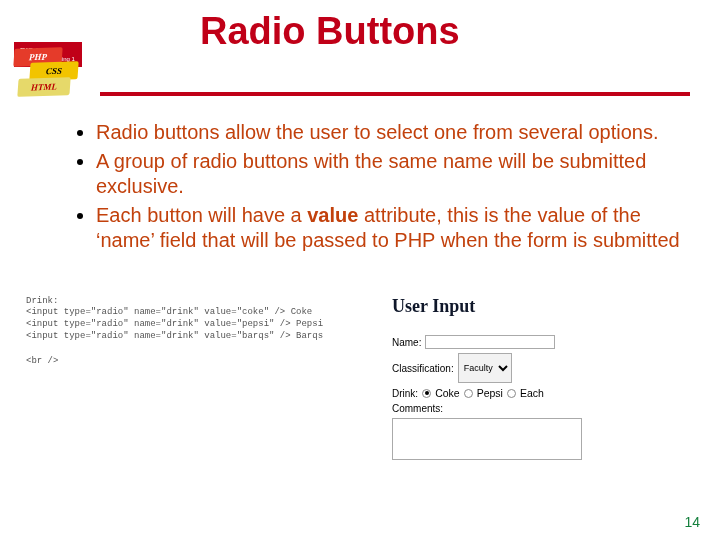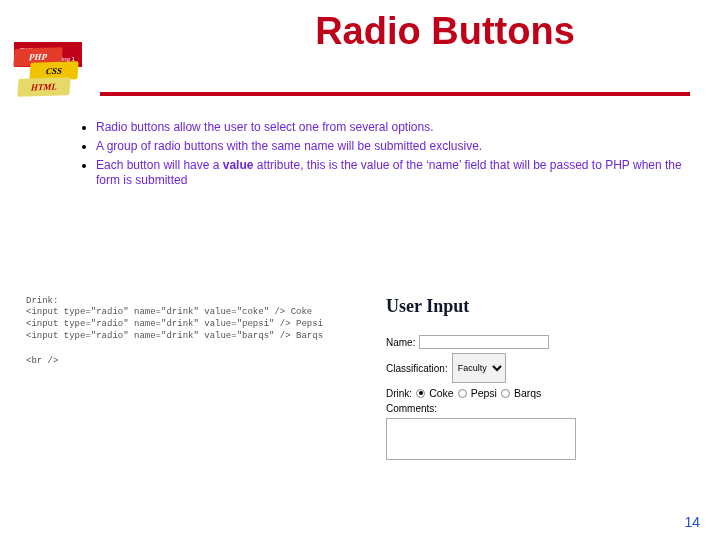--- a/index.html
+++ b/index.html
@@ -46,44 +46,43 @@
   }
   .brick.php  { top: 0;  left: 4px;  background: #e53b2a; color:#fff; }
   .brick.css  { top: 14px; left: 20px; background: #f2c400; color:#000; }
   .brick.html { top: 30px; left: 8px;  background: #e6d96a; color:#b00; width:52px; }
   .title {
     position: absolute;
     top: 10px; left: 200px; right: 30px;
     color: #c00018;
     font-size: 38px;
     font-weight: bold;
-    text-align: center;
   }
   .hr {
     position: absolute;
     top: 92px; left: 100px; width: 590px;
     height: 4px;
     background: #c00018;
   }
   .content {
     position: absolute;
     top: 120px; left: 78px; right: 30px;
-    font-size: 12px;
-    color: #6d28d9;
+    font-size: 20px;
+    color: #c2410c;
   }
   .content ul { margin: 0; padding-left: 18px; }
   .content li { margin-bottom: 4px; line-height: 1.25; }
   .content li::marker { color:#000; }
   .bold { font-weight: bold; }
 
   .figures {
     position: absolute;
     top: 290px; left: 20px; right: 20px;
     display: flex;
-    gap: 10px;
+    gap: 16px;
   }
   .panel {
     background: #fff;
     font-size: 9px;
     font-family: "Courier New", monospace;
     color: #555;
     border: none;
     padding: 6px;
   }
   .panel.left { width: 350px; }
@@ -130,21 +129,21 @@
     background: linear-gradient(#fefefe,#e4e4e4);
     font-size: 9px;
     padding: 1px 7px;
     border-radius: 2px;
     cursor: pointer;
   }
   .page-num {
     position: absolute;
     bottom: 10px; right: 20px;
     font-size: 14px;
-    color: #1d4ed8;
+    color: #15803d;
   }
 </style>
 </head>
 <body>
 
 <div class="header">
   <div class="course-badge">
     <span>BIS 1523</span>
     <span class="sub">Web Programming 1</span>
   </div>
@@ -192,21 +191,21 @@
       </select>
     </div>
 
     <div class="row">
       <label>Drink:</label>
       <span class="mini-radio checked"></span>
       <span>Coke</span>
       <span class="mini-radio"></span>
       <span>Pepsi</span>
       <span class="mini-radio"></span>
-      <span>Barqs</span>
+      <span>Each</span>
     </div>
 
     <div class="row" style="align-items:flex-start">
       <label>Comments:</label>
     </div>
     <textarea class="mini-textarea" style=""></textarea>
 
   </div>
 </div>
 

